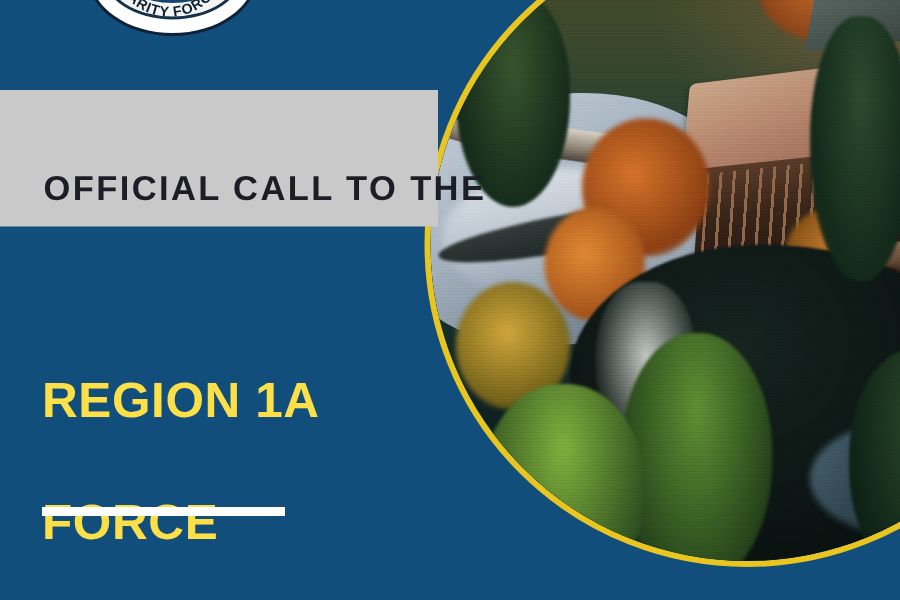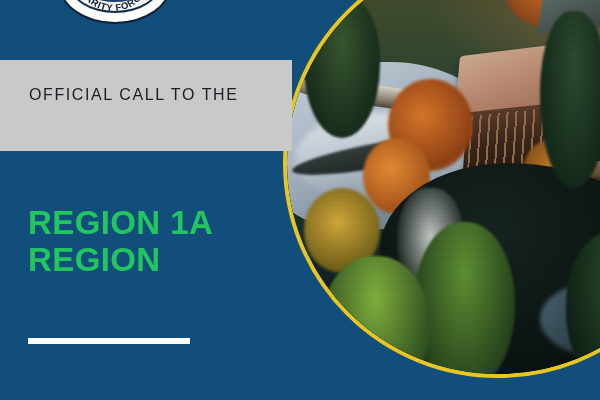--- a/index.html
+++ b/index.html
@@ -202,23 +202,23 @@
   
   .gray-band {
     position: absolute;
     left: 0; top: 60px;
     width: 292px; height: 91px;
     background: #C9C9C9;
     z-index: 3;
   }
   .band-text {
     position: absolute;
-    left: 29px; top: 86px;
-    font-size: 16px;
-    font-weight: normal;
+    left: 29px; top: 112px;
+    font-size: 23px;
+    font-weight: bold;
     letter-spacing: 1.6px;
     color: #1d1d26;
     z-index: 4;
     white-space: nowrap;
   }
 
   
   .logo-badge {
     position: absolute;
     left: 58px; top: -58px;
@@ -260,23 +260,24 @@
   .headline {
     position: absolute;
     left: 28px; top: 204px;
     z-index: 4;
   }
   .headline .ln {
     display: block;
     font-size: 33px;
     line-height: 1.13;
     font-weight: bold;
-    color: #22c55e;
+    color: #fde047;
     letter-spacing: 0.4px;
     white-space: nowrap;
+    margin-top: 44px;
   }
   .rule {
     position: absolute;
     left: 28px; top: 338px;
     width: 162px; height: 6px;
     background: #ffffff;
     z-index: 4;
   }
 </style>
 </head>
@@ -335,18 +336,18 @@
     <defs>
       <path id="arcpath" d="M 16,30 A 39,39 0 0 0 94,30" fill="none"></path>
     </defs>
     <text>
       <textPath href="#arcpath" startOffset="50%" text-anchor="middle">DARITY FORCE</textPath>
     </text>
   </svg>
 
   <div class="headline">
     <span class="ln">REGION 1A</span>
-    <span class="ln">REGION</span>
+    <span class="ln">FORCE</span>
   </div>
 
   <div class="rule"></div>
 
 </div>
 
 </body></html>

